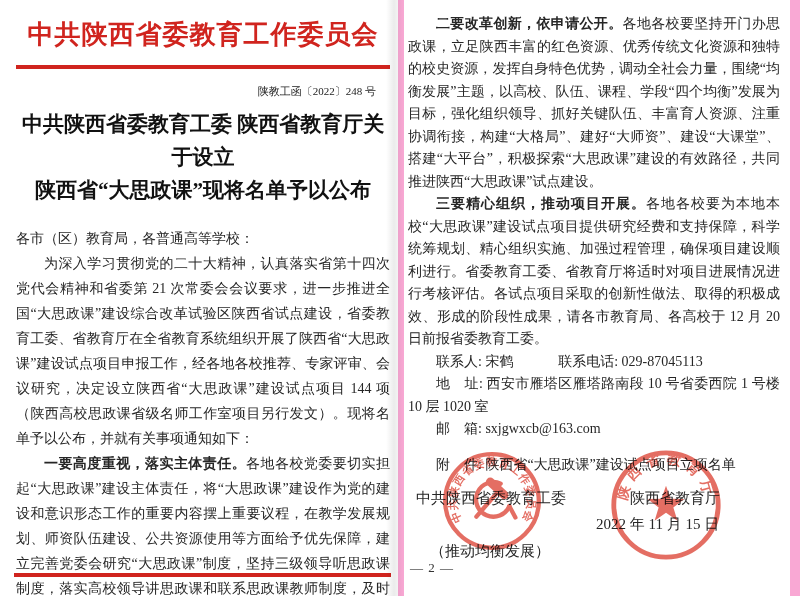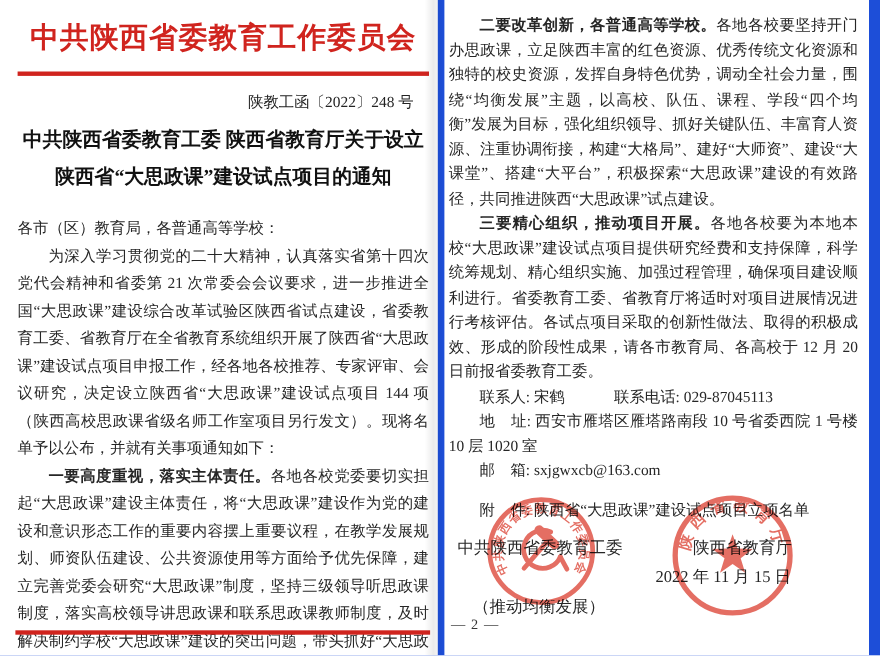--- a/index.html
+++ b/index.html
@@ -1,29 +1,29 @@
 <!DOCTYPE html>
 <html><head>
 <meta charset="utf-8">
 <style>
   html,body{margin:0;padding:0;background:#ffffff;}
-  .canvas{position:relative;width:800px;height:596px;background:#1d4ed8;overflow:hidden;
+  .canvas{position:relative;width:800px;height:596px;background:#f9a8d4;overflow:hidden;
           font-family:"Liberation Serif","DejaVu Serif",serif;}
   
   .page{position:absolute;top:0;height:600px;box-sizing:border-box;background:#ffffff;}
   .page-1{left:0;width:398px;padding:16px 8px 0 16px;}
   .page-2{left:404px;width:386px;padding:13px 10px 0 4px;}
   .page-divider{position:absolute;left:386px;top:0;width:18px;height:600px;
     background:linear-gradient(90deg,rgba(0,0,0,0) 0%,rgba(0,0,0,0.08) 45%,rgba(0,0,0,0) 100%);}
   
   .letterhead{color:#d0241e;font-size:26px;font-weight:bold;text-align:center;
               letter-spacing:1px;line-height:38px;white-space:nowrap;}
   .rule-top{height:4px;background:#d0241e;margin-top:11px;}
-  .doc-number{text-align:right;font-size:14px;margin-top:15px;padding-right:14px;color:#222;}
-  .doc-title{margin-top:9px;text-align:center;font-weight:bold;font-size:18px;
+  .doc-number{text-align:right;font-size:11px;margin-top:15px;padding-right:14px;color:#222;}
+  .doc-title{margin-top:9px;text-align:center;font-weight:bold;font-size:21px;
              line-height:33px;color:#111;}
   
   .body-text{margin-top:19px;font-size:14px;text-align:justify;color:#262626;}
   .body-1{line-height:25px;}
   .body-2{line-height:22.5px;}
   .body-text p{margin:0;}
   p.indent{text-indent:2em;}
   .lead{font-weight:bold;}
   .gap-3em{margin-left:3.2em;}
   .attachment-line{margin-top:13px !important;}
@@ -43,35 +43,35 @@
 <body>
 
 <div class="canvas">
 
   <div class="page page-1">
     <div class="letterhead">中共陕西省委教育工作委员会</div>
     <div class="rule-top"></div>
     <div class="doc-number">陕教工函〔2022〕248 号</div>
     <div class="doc-title">
       <div>中共陕西省委教育工委 陕西省教育厅关于设立</div>
-      <div>陕西省“大思政课”建设试点项目的通知</div>
+      <div>陕西省“大思政课”现将名单予以公布</div>
     </div>
     <div class="body-text body-1">
       <p class="salutation">各市（区）教育局，各普通高等学校：</p>
       <p class="indent"><span>为深入学习贯彻党的二十大精神，认真落实省第十四次党代会精神和省委第 21 次常委会会议要求，进一步推进全国“大思政课”建设综合改革试验区陕西省试点建设，省委教育工委、省教育厅在全省教育系统组织开展了陕西省“大思政课”建设试点项目申报工作，经各地各校推荐、专家评审、会议研究，决定设立陕西省“大思政课”建设试点项目 144 项（陕西高校思政课省级名师工作室项目另行发文）。现将名单予以公布，并就有关事项通知如下：</span></p>
       <p class="indent"><span class="lead">一要高度重视，落实主体责任。</span><span>各地各校党委要切实担起“大思政课”建设主体责任，将“大思政课”建设作为党的建设和意识形态工作的重要内容摆上重要议程，在教学发展规划、师资队伍建设、公共资源使用等方面给予优先保障，建立完善党委会研究“大思政课”制度，坚持三级领导听思政课制度，落实高校领导讲思政课和联系思政课教师制度，及时解决制约学校“大思政课”建设的突出问题，带头抓好“大思政课”建设。</span></p>
     </div>
     <div class="rule-bottom"></div>
   </div>
 
   <div class="page-divider"></div>
 
   <div class="page page-2">
     <div class="body-text body-2" style="margin-top:0;">
-      <p class="indent"><span class="lead">二要改革创新，各普通高等学校。</span><span>各地各校要坚持开门办思政课，立足陕西丰富的红色资源、优秀传统文化资源和独特的校史资源，发挥自身特色优势，调动全社会力量，围绕“均衡发展”主题，以高校、队伍、课程、学段“四个均衡”发展为目标，强化组织领导、抓好关键队伍、丰富育人资源、注重协调衔接，构建“大格局”、建好“大师资”、建设“大课堂”、搭建“大平台”，积极探索“大思政课”建设的有效路径，共同推进陕西“大思政课”试点建设。</span></p>
+      <p class="indent"><span class="lead">二要改革创新，依申请公开。</span><span>各地各校要坚持开门办思政课，立足陕西丰富的红色资源、优秀传统文化资源和独特的校史资源，发挥自身特色优势，调动全社会力量，围绕“均衡发展”主题，以高校、队伍、课程、学段“四个均衡”发展为目标，强化组织领导、抓好关键队伍、丰富育人资源、注重协调衔接，构建“大格局”、建好“大师资”、建设“大课堂”、搭建“大平台”，积极探索“大思政课”建设的有效路径，共同推进陕西“大思政课”试点建设。</span></p>
       <p class="indent"><span class="lead">三要精心组织，推动项目开展。</span><span>各地各校要为本地本校“大思政课”建设试点项目提供研究经费和支持保障，科学统筹规划、精心组织实施、加强过程管理，确保项目建设顺利进行。省委教育工委、省教育厅将适时对项目进展情况进行考核评估。各试点项目采取的创新性做法、取得的积极成效、形成的阶段性成果，请各市教育局、各高校于 12 月 20 日前报省委教育工委。</span></p>
       <p class="indent"><span>联系人: 宋鹤</span><span class="gap-3em">联系电话: 029-87045113</span></p>
       <p class="indent">地　址: 西安市雁塔区雁塔路南段 10 号省委西院 1 号楼 10 层 1020 室</p>
       <p class="indent">邮　箱: sxjgwxcb@163.com</p>
       <p class="indent attachment-line">附　件: 陕西省“大思政课”建设试点项目立项名单</p>
     </div>
 
     <div class="sig-text org1">中共陕西省委教育工委</div>
     <div class="sig-text org2">陕西省教育厅</div>
     <div class="sig-text sign-date">2022 年 11 月 15 日</div>

